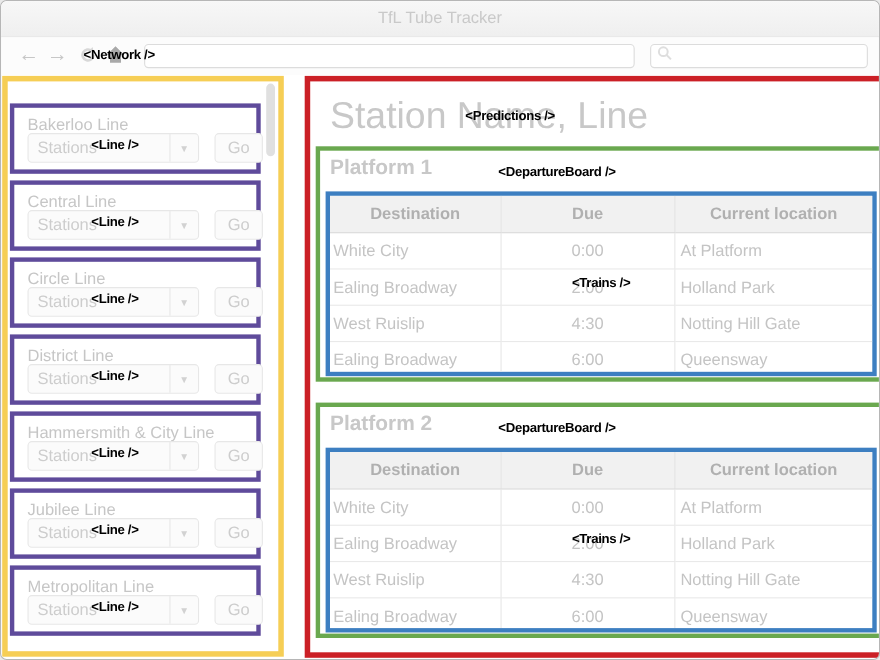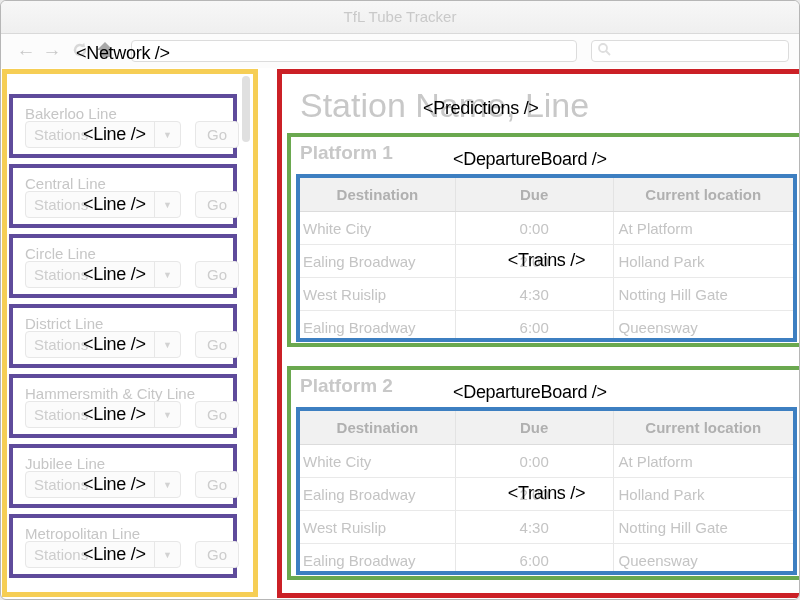--- a/index.html
+++ b/index.html
@@ -33,21 +33,21 @@
     padding:0 6px;outline:none;
   }
   .search-box{
     position:absolute;left:590px;top:6px;width:198px;height:22px;box-sizing:border-box;
     border:1px solid #dcdcdc;border-radius:4px;background:#fff;
     display:flex;align-items:center;padding-left:5px;
   }
   .search-box input{border:none;outline:none;flex:1;height:18px;font-size:13px;color:#888;background:transparent}
   
   .annotation{
-    position:absolute;font-weight:normal;font-size:18px;color:#000;
+    position:absolute;font-weight:bold;font-size:12px;color:#000;
     white-space:nowrap;z-index:9;letter-spacing:-0.3px;
   }
   .network-annotation{left:75px;top:42px}
   .predictions-annotation{left:141px;top:24px}
   .board-annotation{left:162px;top:12px}
   .line-annotation{left:70px;top:26px}
   .trains-annotation{left:50%;transform:translateX(-50%);top:72px}
   
   .sidebar{
     position:absolute;left:1px;top:68px;width:256px;height:528px;box-sizing:border-box;

